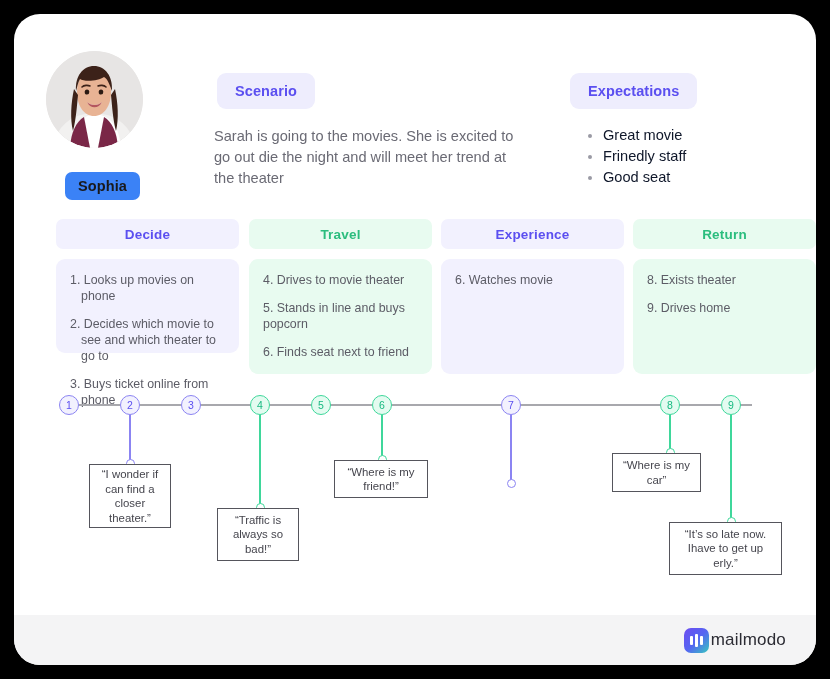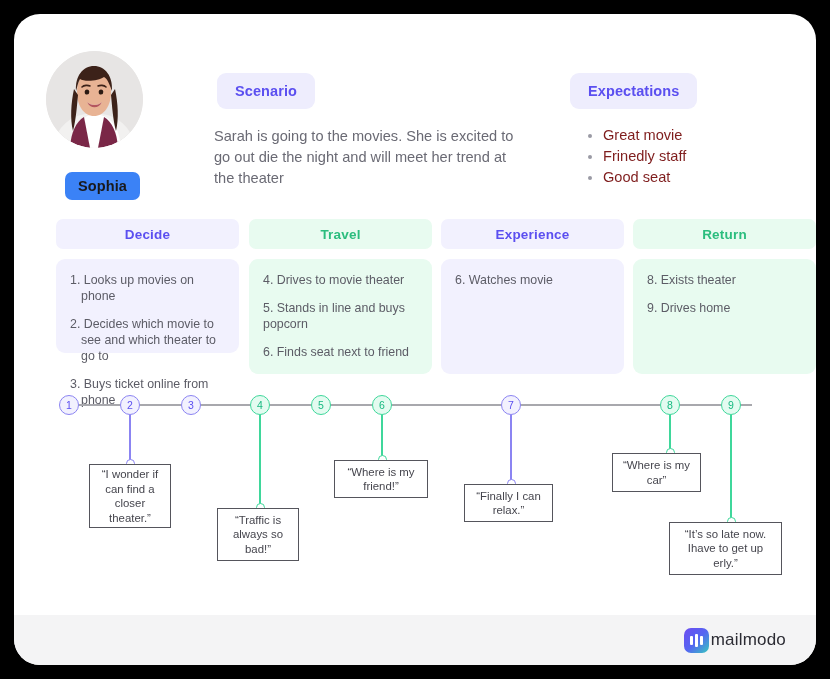--- a/index.html
+++ b/index.html
@@ -67,21 +67,21 @@
     line-height: 21px;
     color: #6a6a74;
   }
   .expect-list {
     position: absolute;
     left: 572px; top: 111px;
     width: 215px;
     list-style: disc;
     font-size: 14.6px;
     line-height: 21px;
-    color: #7f1d1d;
+    color: #0f172a;
     padding-left: 17px;
   }
   .expect-list li::marker { color: #9a9aa4; }
 
   
   .stage-head {
     position: absolute;
     top: 205px;
     height: 30px;
     border-radius: 7px;
@@ -276,21 +276,20 @@
     <div class="connector green" style="left:245px;top:401px;height:92px"></div>
     <div class="dot green" style="left:241.5px;top:489px"></div>
     <div class="quote" style="left:203px;top:494px;width:82px;height:53px">“Traffic is always so bad!”</div>
 
     <div class="connector green" style="left:367px;top:401px;height:44px"></div>
     <div class="dot green" style="left:363.5px;top:441px"></div>
     <div class="quote" style="left:320px;top:446px;width:94px;height:38px">“Where is my friend!”</div>
 
     <div class="connector" style="left:496px;top:401px;height:68px"></div>
     <div class="dot" style="left:492.5px;top:465px"></div>
-    <div class="quote" style="left:450px;top:470px;width:89px;height:38px">“Finally I can relax.”</div>
 
     <div class="connector green" style="left:655px;top:401px;height:37px"></div>
     <div class="dot green" style="left:651.5px;top:434px"></div>
     <div class="quote" style="left:598px;top:439px;width:89px;height:39px">“Where is my car”</div>
 
     <div class="connector green" style="left:716px;top:401px;height:106px"></div>
     <div class="dot green" style="left:712.5px;top:503px"></div>
     <div class="quote" style="left:655px;top:508px;width:113px;height:53px">“It’s so late now. Ihave to get up erly.”</div>
 
     <div class="footer">

